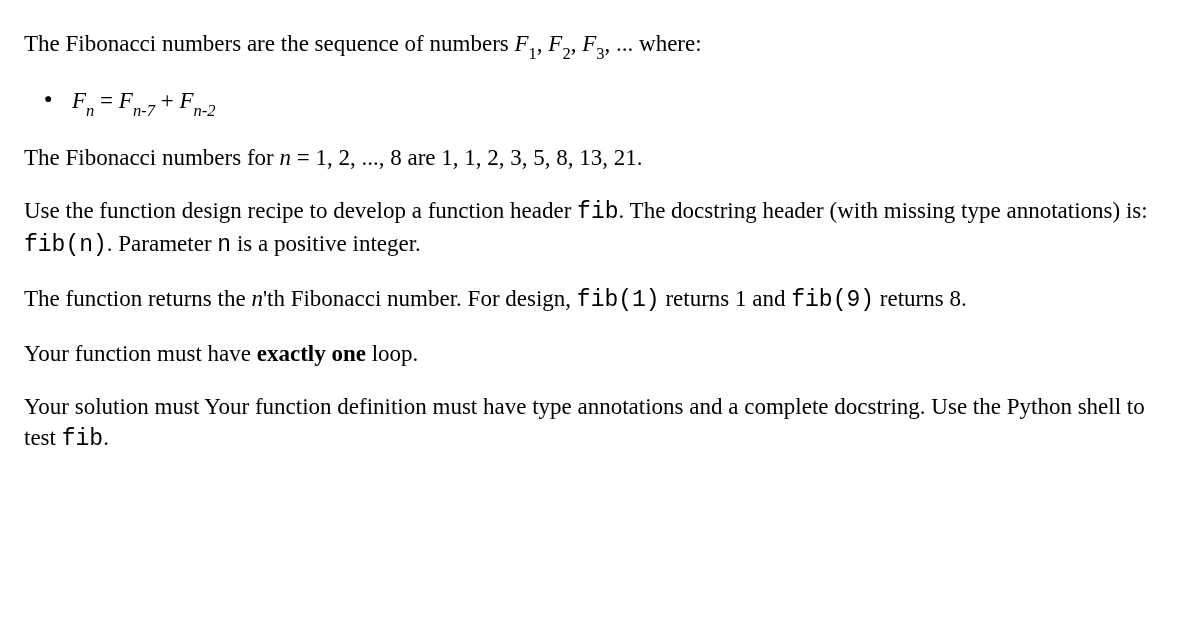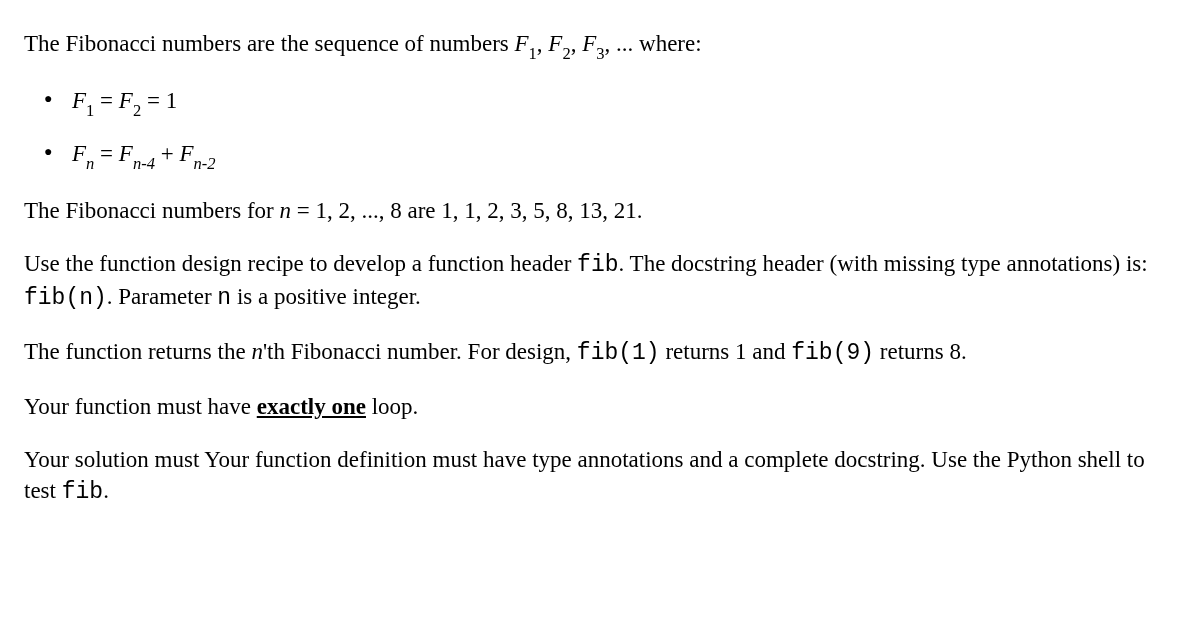--- a/index.html
+++ b/index.html
@@ -41,37 +41,33 @@
     .sub {
       font-size: 0.72em;
       vertical-align: sub;
       position: relative;
       top: 2px;
     }
     .code {
       font-family: Liberation Mono, monospace;
     }
     .underline-bold {
-      text-decoration: underline;
       font-weight: bold;
     }
   </style>
 </head>
 <body>
 
 <p>
   <span>The Fibonacci numbers are the sequence of numbers </span><span class="italic">F</span><span class="sub">1</span><span>, </span><span class="italic">F</span><span class="sub">2</span><span>, </span><span class="italic">F</span><span class="sub">3</span><span>, ... where:</span>
 </p>
 
 <ul>
   <li>
-    <span class="italic">F</span><span class="sub">1</span><span> = </span><span class="italic">F</span><span class="sub">2</span><span> = 1</span>
-  </li>
-  <li>
-    <span class="italic">F</span><span class="sub italic">n</span><span> = </span><span class="italic">F</span><span class="sub italic">n-4</span><span> + </span><span class="italic">F</span><span class="sub italic">n-2</span>
+    <span class="italic">F</span><span class="sub italic">n</span><span> = </span><span class="italic">F</span><span class="sub italic">n-7</span><span> + </span><span class="italic">F</span><span class="sub italic">n-2</span>
   </li>
 </ul>
 
 <p>
   <span>The Fibonacci numbers for </span><span class="italic">n</span><span> = 1, 2, ..., 8 are 1, 1, 2, 3, 5, 8, 13, 21.</span>
 </p>
 
 <p>
   <span>Use the function design recipe to develop a function header </span><span class="code">fib</span><span>. The docstring header (with missing type annotations) is: </span><span class="code">fib(n)</span><span>. Parameter </span><span class="code">n</span><span> is a positive integer.</span>
 </p>

